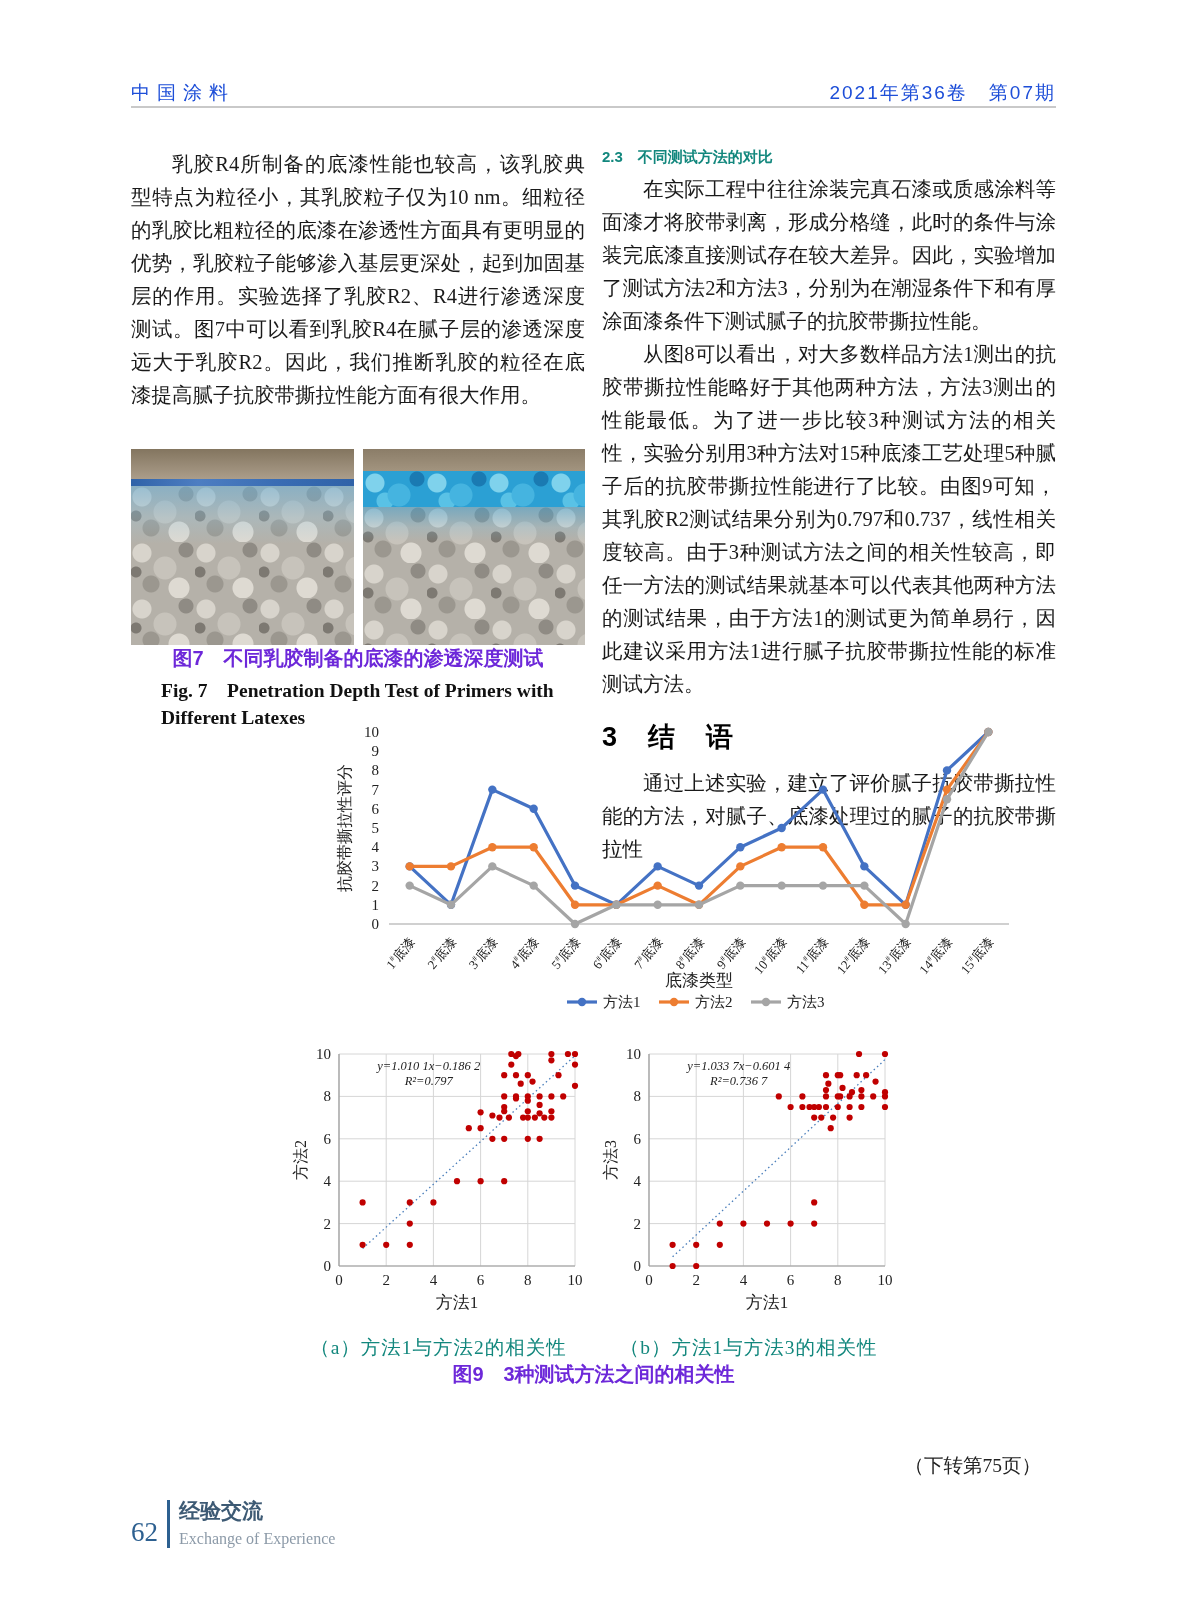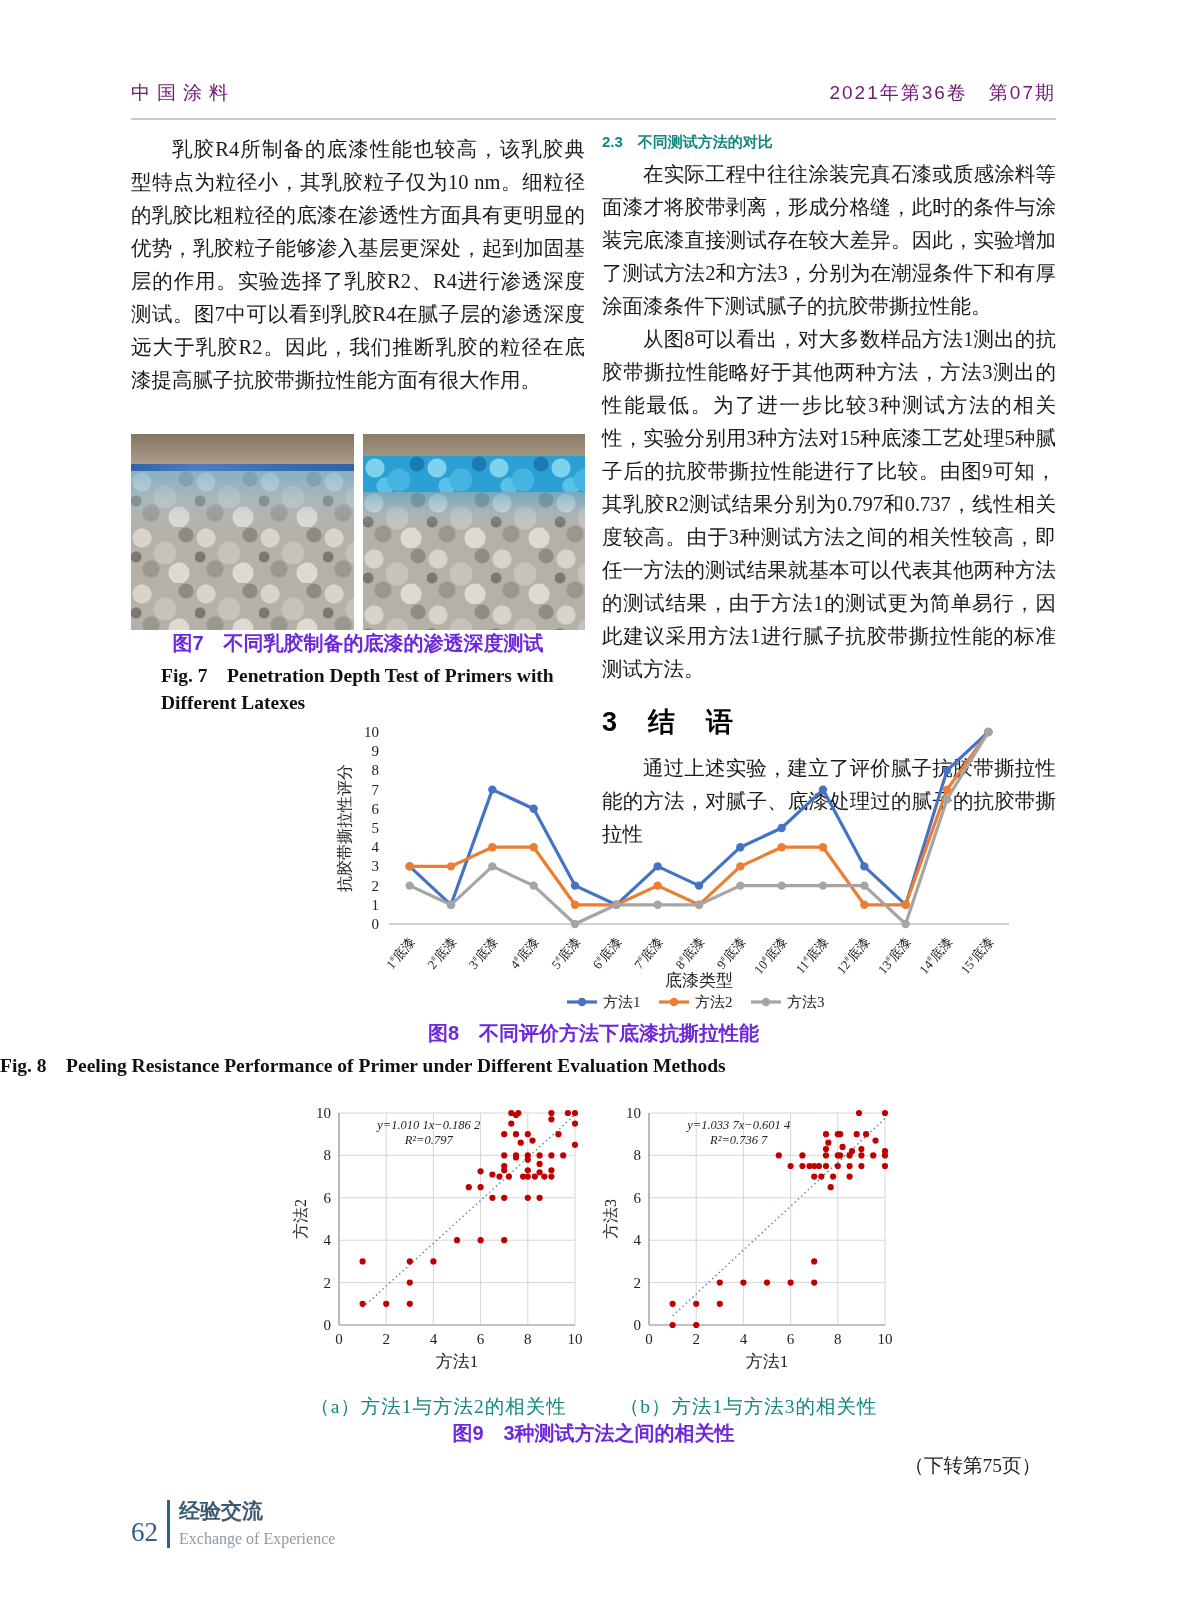--- a/index.html
+++ b/index.html
@@ -1,26 +1,26 @@
 <!DOCTYPE html>
 <html><head>
 <meta charset="utf-8">
 <style>
   html,body{margin:0;padding:0;background:#e8e8e8;}
   .page{position:relative;width:1187px;height:1600px;background:#ffffff;margin:0 auto;
         font-family:"Liberation Serif",serif;color:#1a1a1a;overflow:hidden;}
   
   .header{position:absolute;top:80px;left:131px;right:131px;display:flex;
           justify-content:space-between;align-items:flex-end;
-          border-bottom:2px solid #c9c9c9;padding-bottom:12px;
-          font-family:"Liberation Sans",sans-serif;color:#701a75;font-size:19px;}
+          border-bottom:2px solid #c9c9c9;
+          font-family:"Liberation Sans",sans-serif;color:#1d4ed8;font-size:19px;}
   .journal{letter-spacing:7px;}
   .issue{letter-spacing:2px;}
   
-  .columns{position:absolute;top:133px;left:131px;right:131px;display:flex;gap:17px;}
+  .columns{position:absolute;top:148px;left:131px;right:131px;display:flex;gap:17px;}
   .col{width:455px;}
   .para{font-size:20.5px;line-height:33px;text-align:justify;text-indent:2em;margin:0;}
   .h-sub{font-family:"Liberation Sans",sans-serif;font-weight:bold;font-size:15px;
          color:#12877d;margin:0 0 6px 0;}
   .h-big{font-family:"Liberation Sans",sans-serif;font-weight:bold;font-size:27px;
          color:#000000;margin:18px 0 12px 0;letter-spacing:2px;}
   
   .photo-row{display:flex;gap:9px;margin-top:37px;}
   .photo{flex:1;height:196px;overflow:hidden;position:relative;}
   .pebbles{background-color:#b5b1a9;background-image:
@@ -190,24 +190,20 @@
           <line x1="242" y1="286" x2="272" y2="286" stroke="#4472C4" stroke-width="3.2"></line>
           <circle cx="257" cy="286" r="4.2" fill="#4472C4"></circle>
           <text x="278" y="291" fill="#222" font-size="15">方法1</text>
           <line x1="334" y1="286" x2="364" y2="286" stroke="#ED7D31" stroke-width="3.2"></line>
           <circle cx="349" cy="286" r="4.2" fill="#ED7D31"></circle>
           <text x="370" y="291" fill="#222" font-size="15">方法2</text>
           <line x1="426" y1="286" x2="456" y2="286" stroke="#A5A5A5" stroke-width="3.2"></line>
           <circle cx="441" cy="286" r="4.2" fill="#A5A5A5"></circle>
           <text x="462" y="291" fill="#222" font-size="15">方法3</text>
         </svg>
-    </div>
-    <div class="fig8caps">
-      <div class="figcap-zh">图8　不同评价方法下底漆抗撕拉性能</div>
-      <div class="figcap-en">Fig. 8　Peeling Resistance Performance of Primer under Different Evaluation Methods</div>
     </div>
 
     <div class="fig9row">
       <div class="scatter-cell">
         <svg id="scatterA" width="296" height="286">
             <line x1="48" y1="12" x2="48" y2="224" stroke="#d6d6d6" stroke-width="1"></line>
             <line x1="95.2" y1="12" x2="95.2" y2="224" stroke="#d6d6d6" stroke-width="1"></line>
             <line x1="142.4" y1="12" x2="142.4" y2="224" stroke="#d6d6d6" stroke-width="1"></line>
             <line x1="189.6" y1="12" x2="189.6" y2="224" stroke="#d6d6d6" stroke-width="1"></line>
             <line x1="236.8" y1="12" x2="236.8" y2="224" stroke="#d6d6d6" stroke-width="1"></line>

